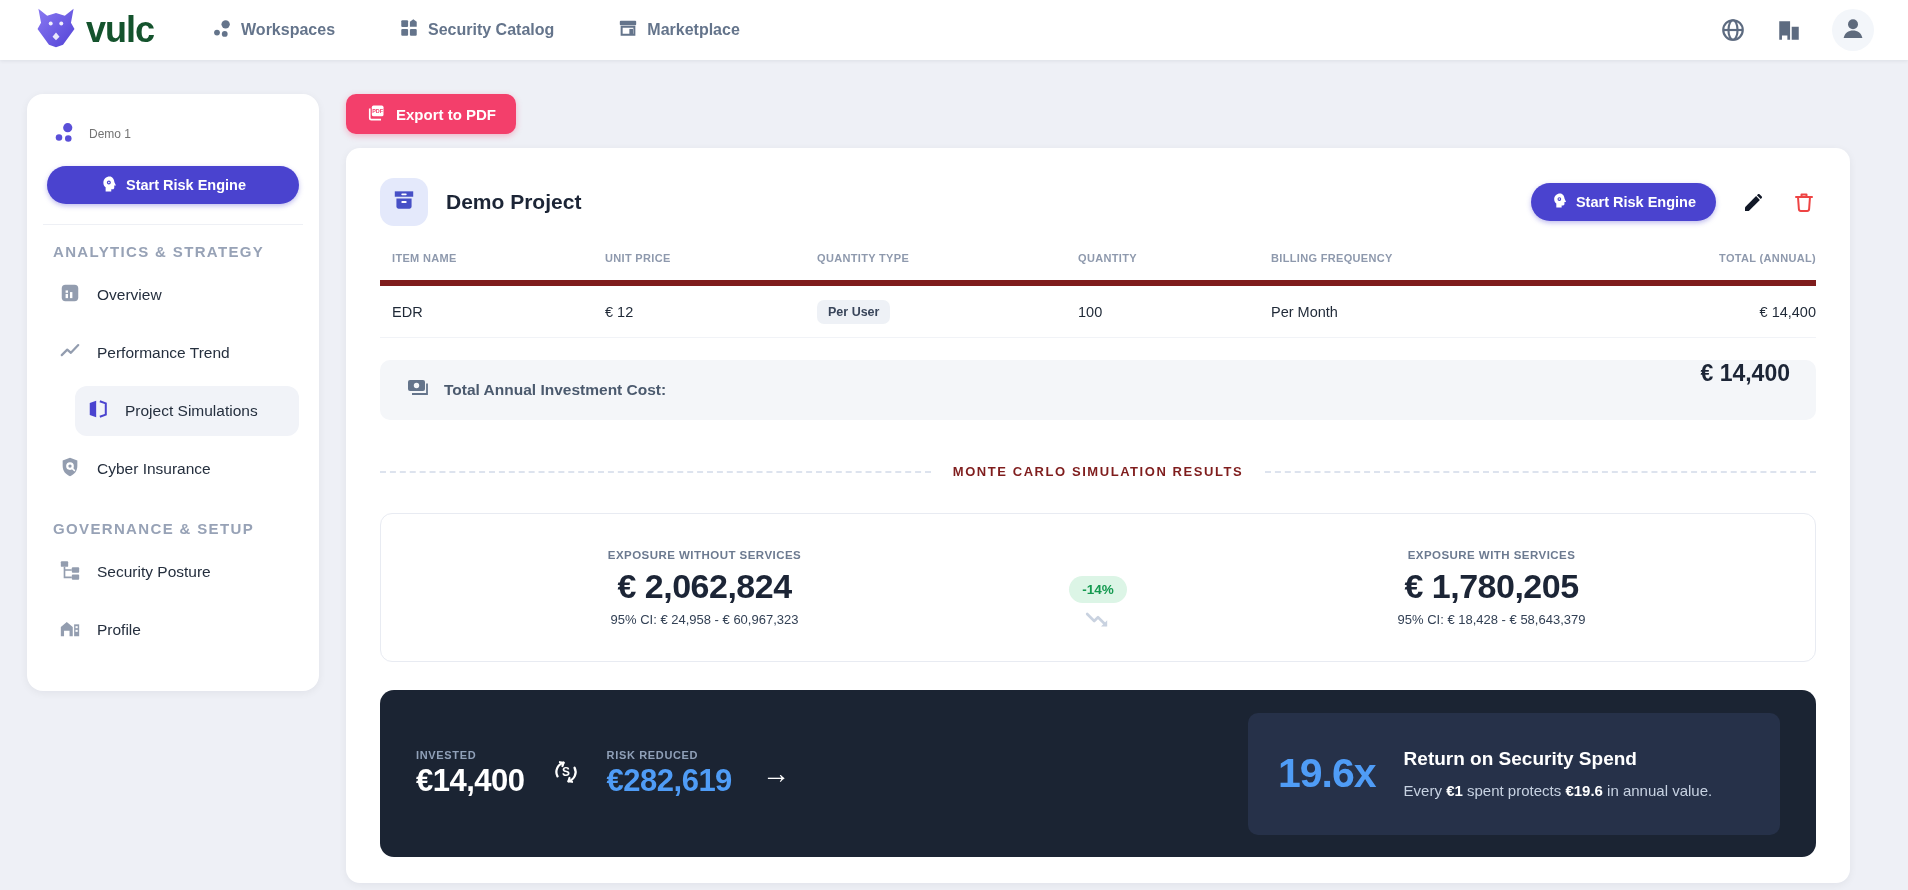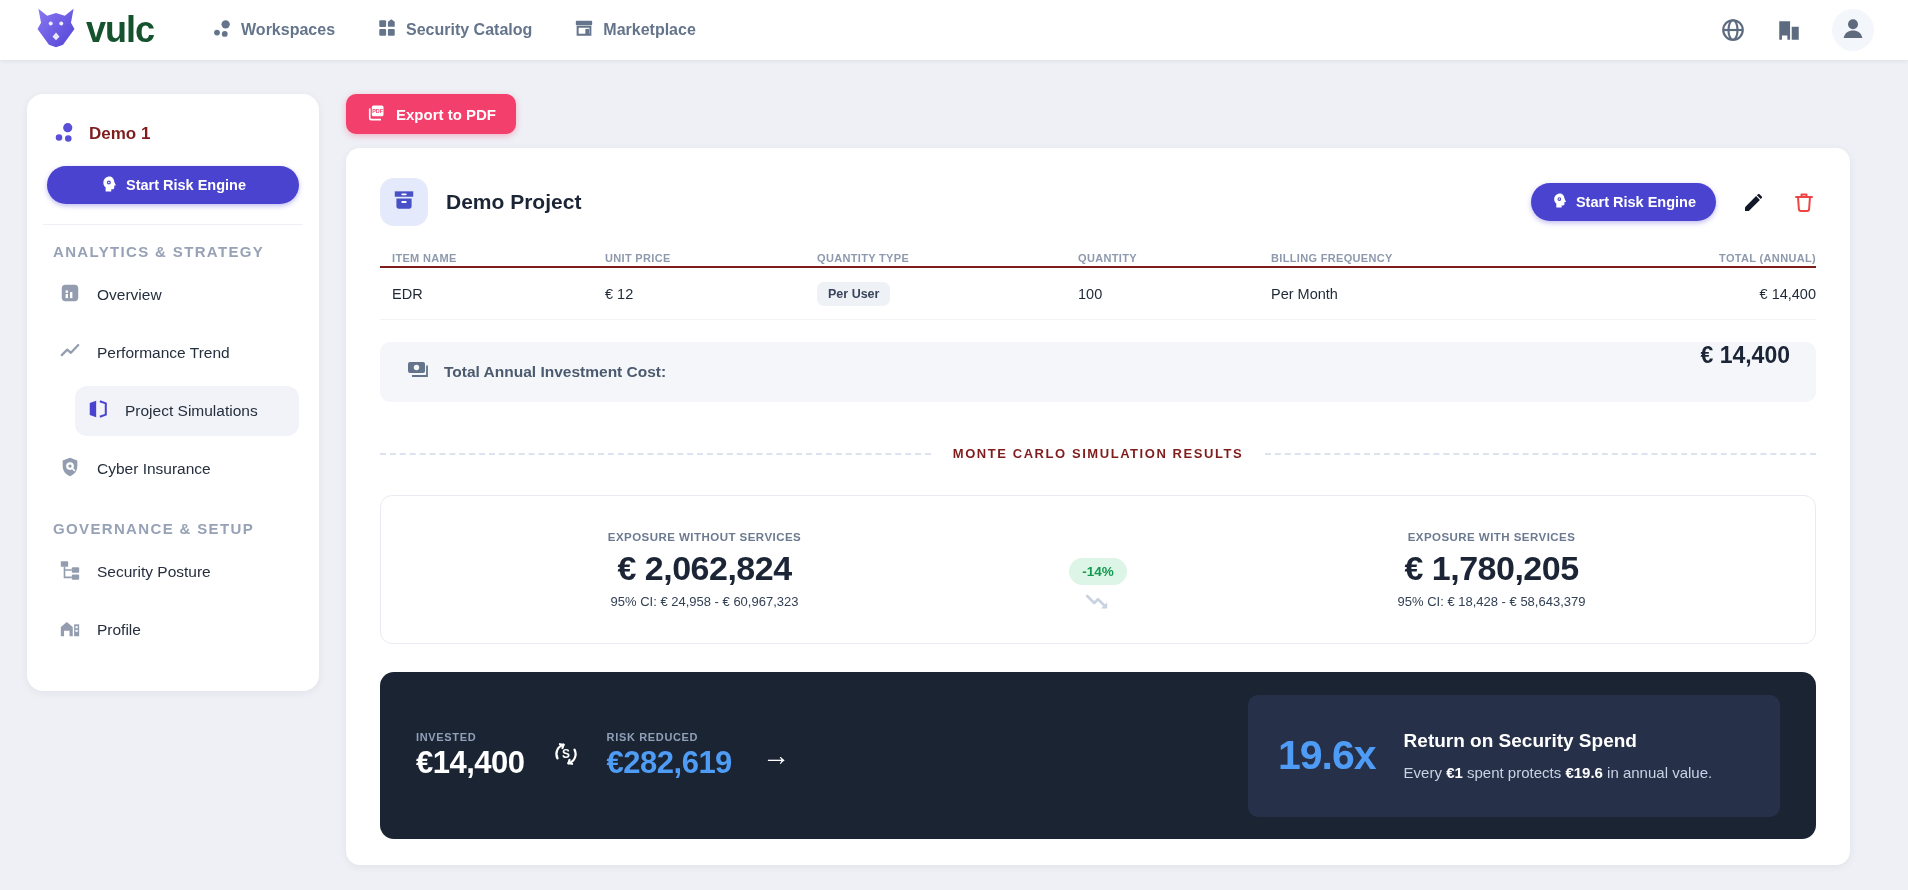--- a/index.html
+++ b/index.html
@@ -4,37 +4,37 @@
 <style>
   * { margin:0; padding:0; box-sizing:border-box; }
   html,body { width:1908px; height:890px; overflow:hidden; }
   body { background:#eef0f6; font-family:"Liberation Sans", sans-serif; color:#1e293b; }
 
   
   .navbar { height:60px; background:#fff; box-shadow:0 1px 4px rgba(15,23,42,.08);
             display:flex; align-items:center; padding:0 34px; position:relative; z-index:5; }
   .brand { display:flex; align-items:center; gap:8px; cursor:pointer; }
   .brand-text { font-size:36px; font-weight:700; color:#14532d; letter-spacing:-1px; }
-  .nav-links { display:flex; align-items:flex-end; gap:42px; margin-left:58px; }
+  .nav-links { display:flex; align-items:flex-end; gap:64px; margin-left:58px; }
   .nav-link { display:flex; align-items:center; gap:9px; color:#64748b; font-weight:700;
               font-size:16px; cursor:pointer; }
   .nav-link svg { color:#64748b; }
   .nav-right { margin-left:auto; display:flex; align-items:center; gap:30px; }
   .icon-btn { background:none; border:none; cursor:pointer; display:flex; align-items:center; color:#5d6b80; }
   .avatar { width:42px; height:42px; border-radius:50%; background:#f3f6fa; display:flex;
             align-items:center; justify-content:center; cursor:pointer; }
 
   
   .page { display:flex; align-items:flex-start; padding:34px 58px 0 27px; gap:27px; }
 
   
   .sidebar { width:292px; background:#fff; border-radius:16px; padding:26px 20px 28px;
              box-shadow:0 2px 8px rgba(15,23,42,.06); flex-shrink:0; }
   .ws-row { display:flex; align-items:center; gap:12px; padding:0 6px; margin-bottom:18px; cursor:pointer; }
-  .ws-name { font-size:17px; font-weight:700; color:#7f1d1d; }
+  .ws-name { font-size:12px; font-weight:400; color:#737373; }
   .risk-btn { width:100%; height:38px; border:none; border-radius:19px; background:#4a43cf;
               color:#fff; font-weight:700; font-size:14.5px; display:flex; align-items:center;
               justify-content:center; gap:8px; cursor:pointer; font-family:inherit;
               box-shadow:0 2px 5px rgba(74,67,207,.35); }
   .sb-divider { border:none; border-top:1px solid #eef0f5; margin:20px -4px 18px; }
   .sb-section-label { font-size:15px; font-weight:700; letter-spacing:.09em; color:#97a2b6;
                       padding:0 6px; margin:2px 0 10px; }
   .sb-item { display:flex; align-items:center; gap:16px; height:50px; padding:0 12px;
              border-radius:12px; font-size:15.5px; color:#252f3e; cursor:pointer; margin-bottom:8px; }
   .sb-item svg { color:#939daf; flex-shrink:0; }
@@ -56,21 +56,21 @@
                    display:flex; align-items:center; justify-content:center; }
   .proj-title { font-size:21px; font-weight:700; color:#1c2536; margin-left:18px; }
   .head-actions { margin-left:auto; display:flex; align-items:center; gap:26px; }
   .risk-btn-sm { height:38px; padding:0 20px; border:none; border-radius:19px; background:#4a43cf;
                  color:#fff; font-weight:700; font-size:14.5px; display:flex; align-items:center;
                  gap:8px; cursor:pointer; font-family:inherit; box-shadow:0 2px 5px rgba(74,67,207,.35); }
 
   
   .tbl { margin-top:26px; }
   .tbl-grid { display:grid; grid-template-columns:213px 212px 261px 193px 380px 1fr; align-items:center; }
-  .tbl-head { padding-bottom:2px; border-bottom:2px solid #7f1d1d; }
+  .tbl-head { padding-bottom:16px; border-bottom:6px solid #7f1d1d; }
   .th { font-size:11px; font-weight:700; color:#8e99ad; letter-spacing:.03em; padding-left:12px; }
   .th:last-child { text-align:right; padding-left:0; }
   .tbl-row { height:52px; border-bottom:1px solid #f1f3f7; }
   .td { font-size:14.5px; color:#1f2937; padding-left:12px; }
   .td:last-child { text-align:right; padding-left:0; }
   .qty-badge { display:inline-block; background:#eef1f6; color:#39455a; font-size:12.5px;
                font-weight:700; padding:5px 11px; border-radius:7px; }
 
   
   .total-bar { margin-top:22px; background:#f4f6f9; border-radius:10px; height:60px;

